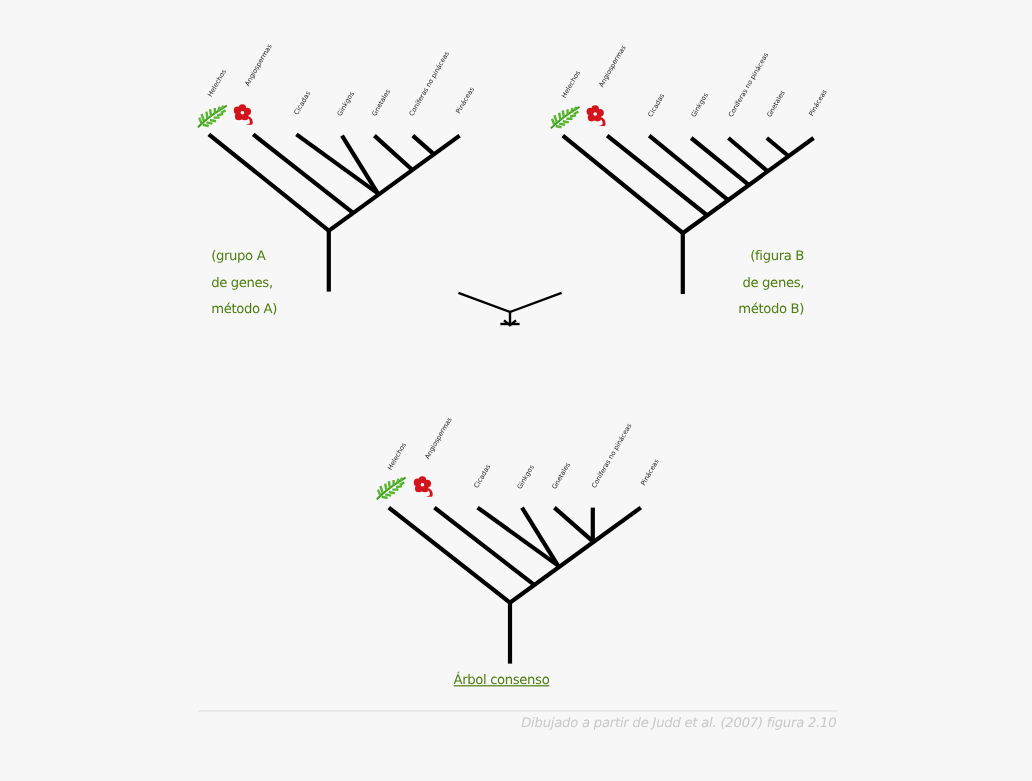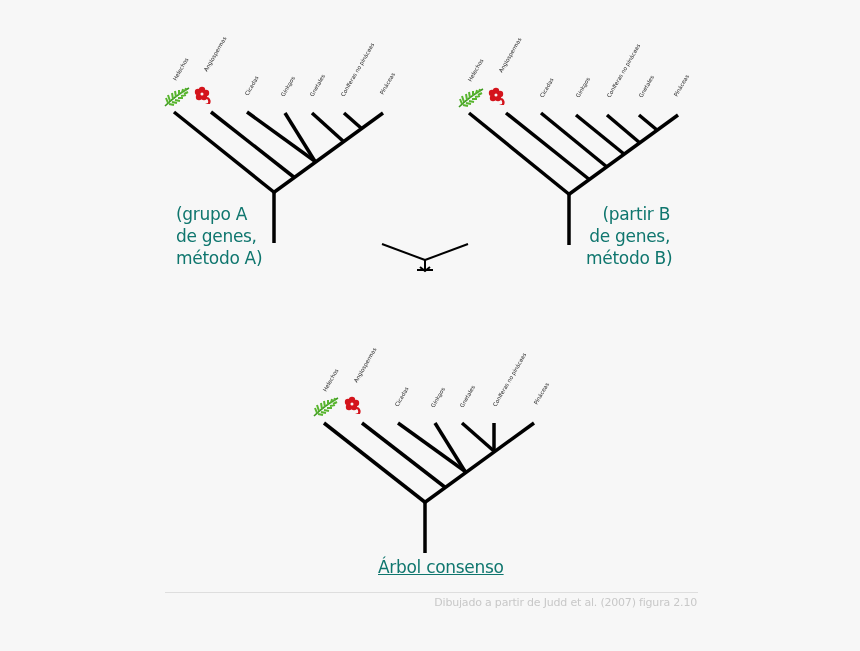--- a/index.html
+++ b/index.html
@@ -3,29 +3,29 @@
 <meta charset="utf-8">
 <style>
   html, body { margin: 0; padding: 0; }
   body {
     width: 860px; height: 651px; background: #f7f7f7; position: relative; overflow: hidden;
     font-family: "DejaVu Sans", sans-serif;
   }
   svg.main { position: absolute; left: 0; top: 0; }
   .tip { font-family: "DejaVu Sans", sans-serif; font-size: 5.5px; fill: #222; }
   .caption {
-    position: absolute; font-family: "DejaVu Sans", sans-serif; font-size: 17px; color: #0f766e;
+    position: absolute; font-family: "DejaVu Sans", sans-serif; font-size: 11px; color: #4d7c0f;
     line-height: 22px; letter-spacing: -0.3px;
   }
   #cap-a { left: 176px; top: 203px; text-align: left; }
   #cap-b { left: 586px; top: 203px; text-align: right; width: 84px; }
   #cap-c { left: 378px; top: 556px; text-decoration: underline; }
   #rule { position: absolute; left: 165px; top: 592px; width: 533px; height: 1px; background: #dedede; }
   #credit {
-    position: absolute; right: 163px; top: 596px; font-size: 11px; color: #c8c8c8;
+    position: absolute; right: 163px; top: 596px; font-size: 11px; font-style: italic; color: #c8c8c8;
     font-family: "DejaVu Sans", sans-serif; letter-spacing: -0.2px;
   }
   .cap-line { display: block; white-space: nowrap; }
 </style>
 </head>
 <body>
 
 <svg class="main" width="860" height="651" viewBox="0 0 860 651">
   <defs>
     <g id="fern">
@@ -119,21 +119,21 @@
   <use href="#flower" x="346" y="396"></use>
 </svg>
 
 <div class="caption" id="cap-a">
   <span class="cap-line">(grupo A</span>
   <span class="cap-line">de genes,</span>
   <span class="cap-line">método A)</span>
 </div>
 
 <div class="caption" id="cap-b">
-  <span class="cap-line">(partir B</span>
+  <span class="cap-line">(figura B</span>
   <span class="cap-line">de genes,</span>
   <span class="cap-line">método B)</span>
 </div>
 
 <div class="caption" id="cap-c">Árbol consenso</div>
 
 <div id="rule"></div>
 <div id="credit">Dibujado a partir de Judd et al. (2007) figura 2.10</div>
 
 </body></html>

